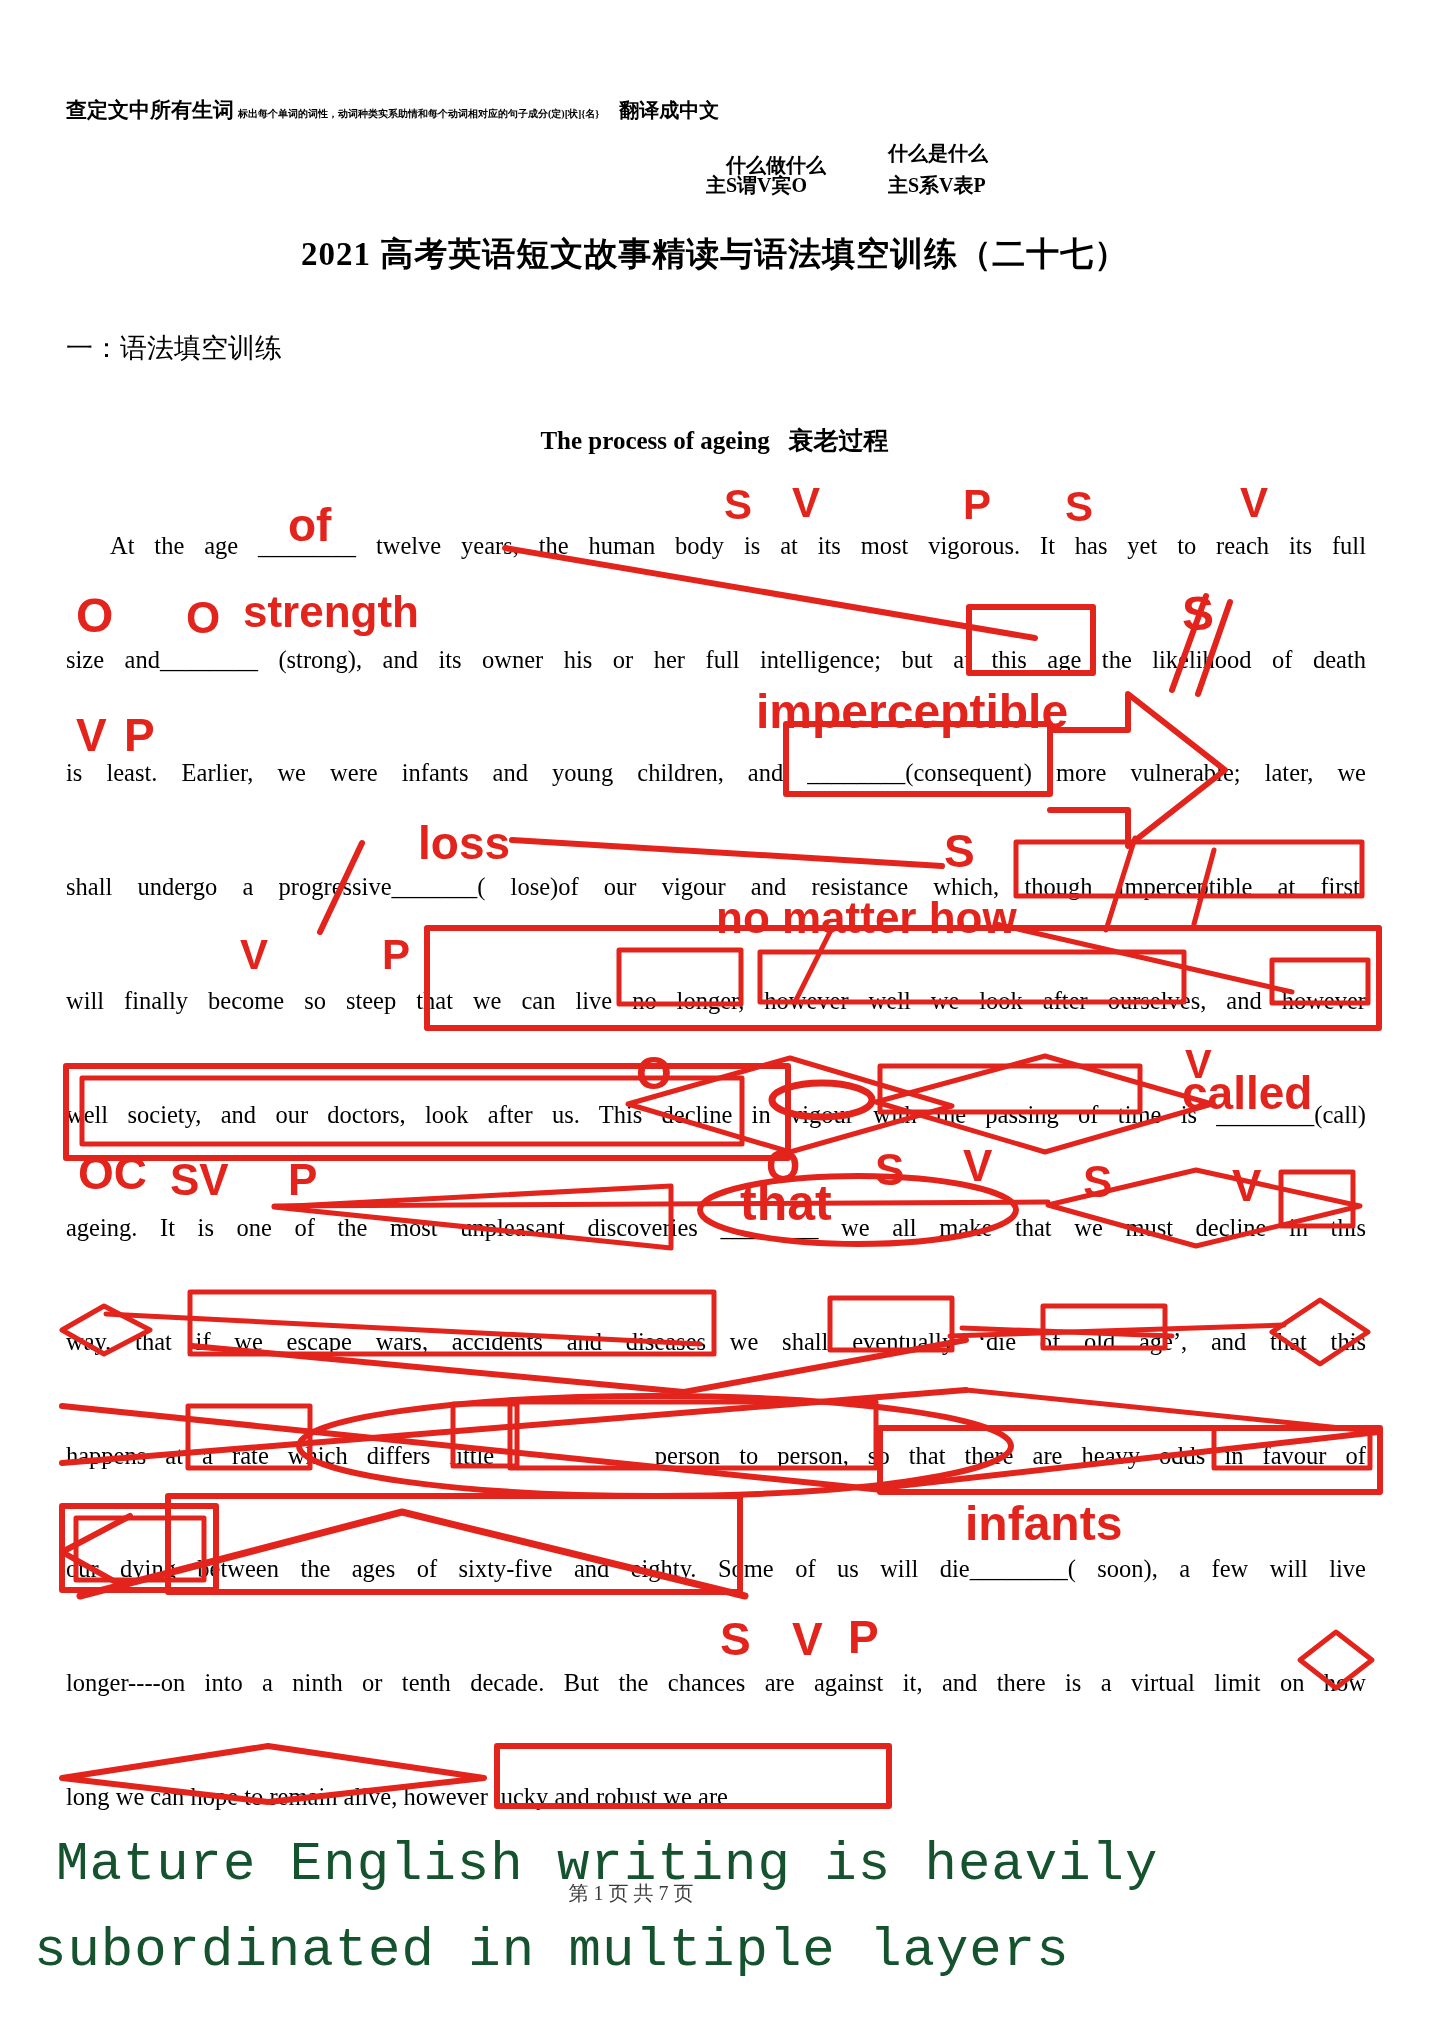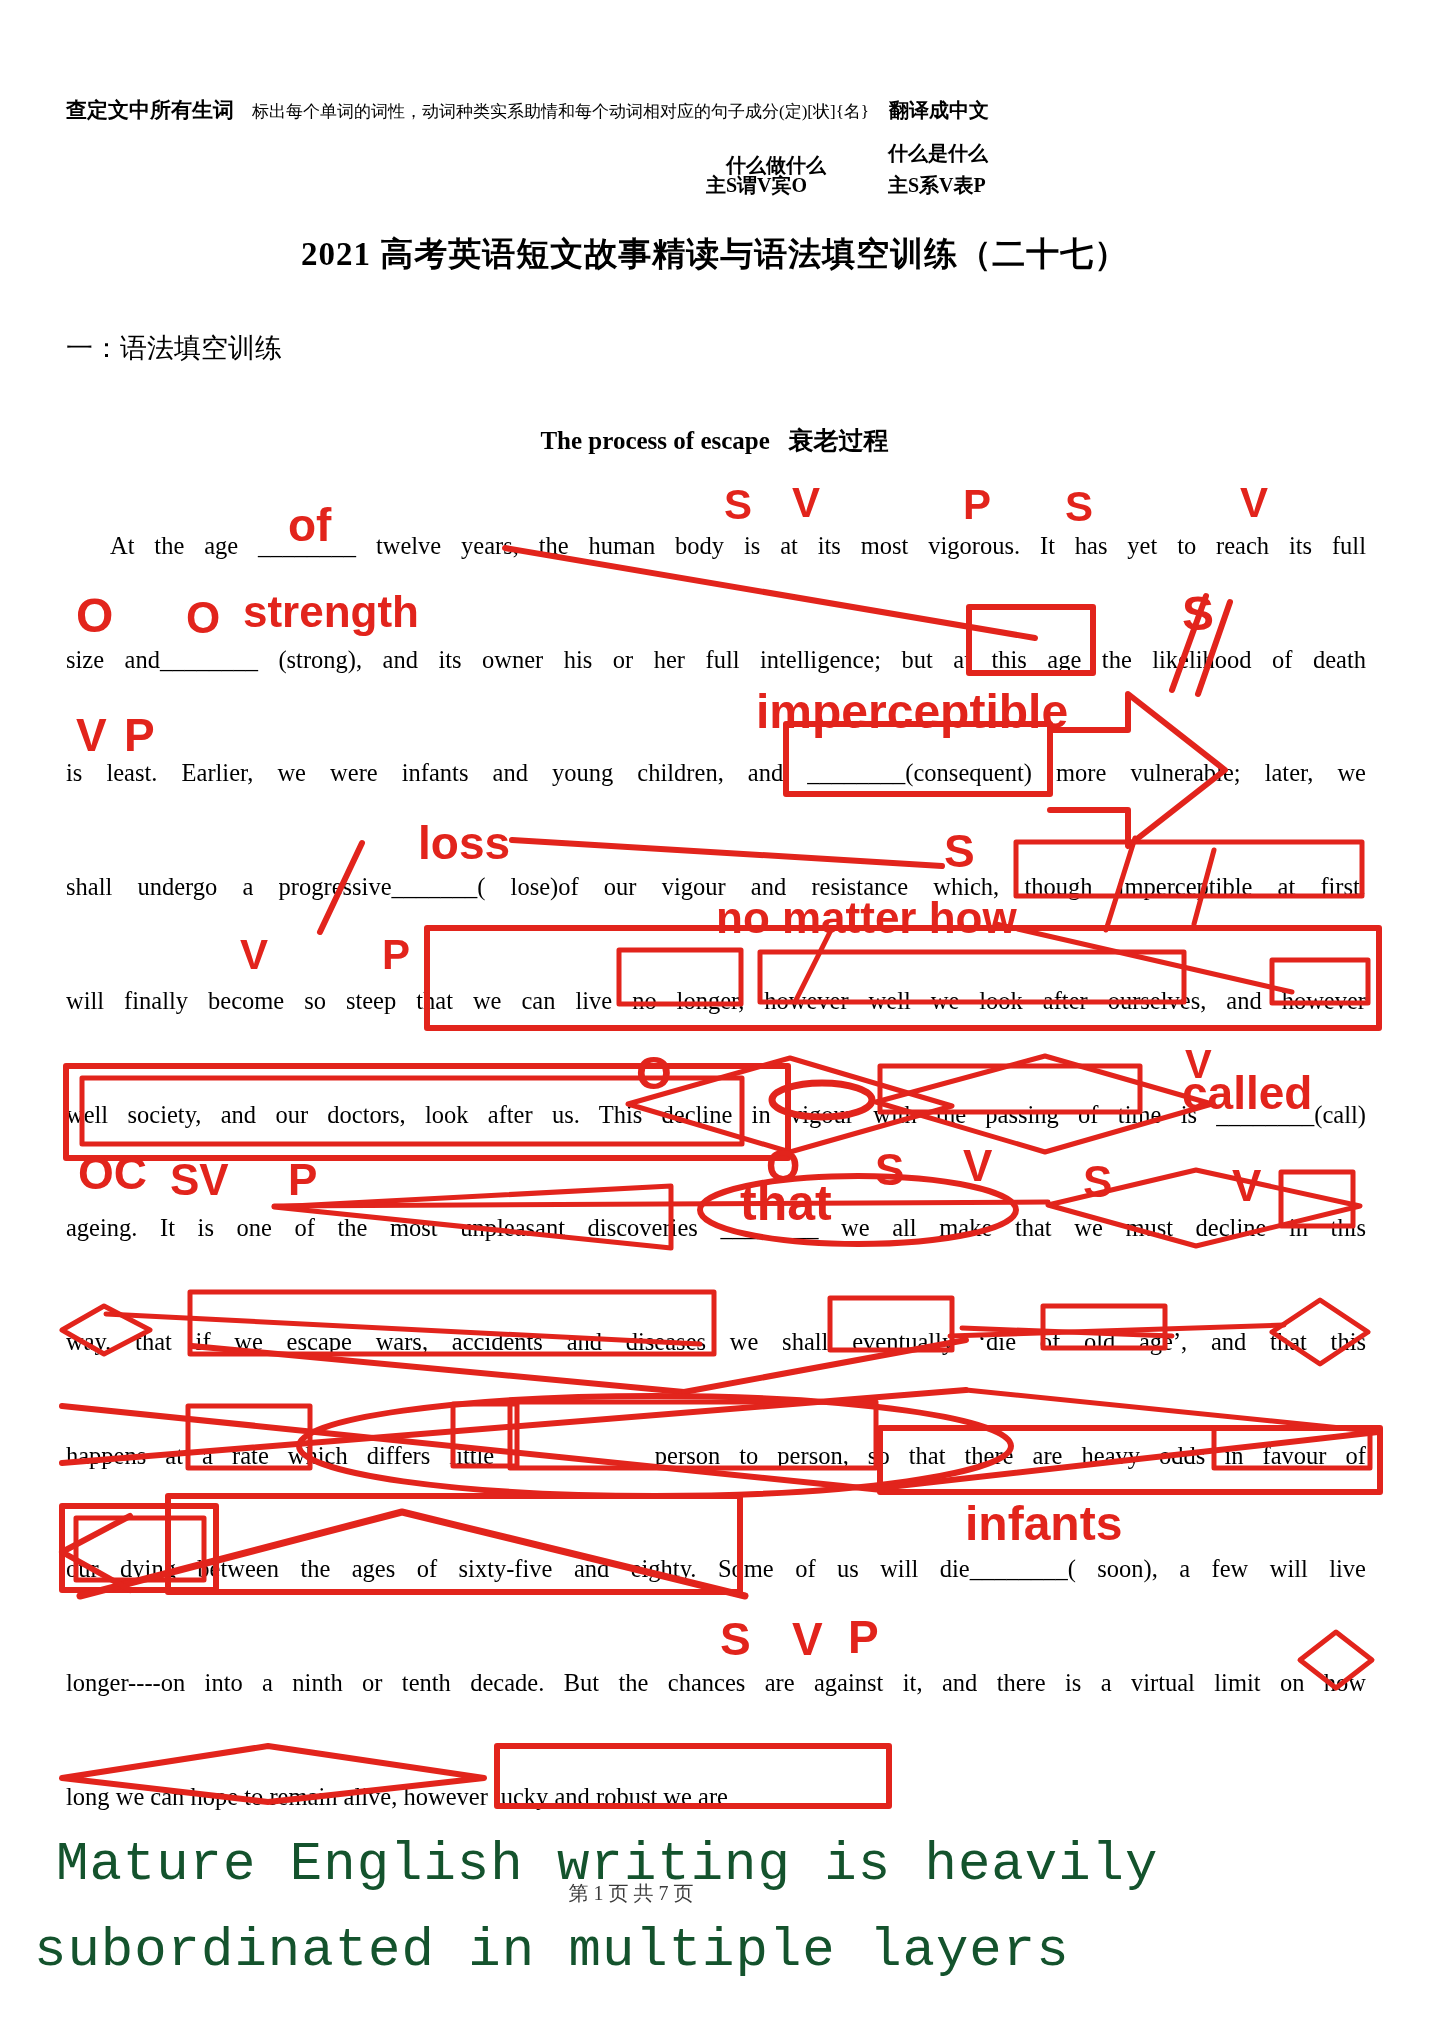--- a/index.html
+++ b/index.html
@@ -3,21 +3,21 @@
 <meta charset="utf-8">
 <style>
   html,body{margin:0;padding:0;}
   body{
     width:1429px;height:2021px;position:relative;background:#ffffff;
     font-family:"Liberation Serif", serif;color:#000;overflow:hidden;
   }
   
   .hdr1{position:absolute;left:66px;top:96px;white-space:nowrap;}
   .hdr1 .b1{font-size:21px;font-weight:bold;}
-  .hdr1 .sm{font-size:17px;font-weight:normal;margin-left:14px;}
+  .hdr1 .sm{font-size:10px;font-weight:bold;}
   .hdr1 .b2{font-size:20px;font-weight:bold;margin-left:16px;}
   .hdr-sub{position:absolute;font-size:20px;font-weight:bold;white-space:nowrap;}
   
   .doc-title{position:absolute;left:0;top:232px;width:1429px;text-align:center;
     font-size:33px;font-weight:bold;letter-spacing:1px;}
   .section-title{position:absolute;left:66px;top:330px;font-size:27px;}
   .passage-title{position:absolute;left:0;top:424px;width:1429px;text-align:center;
     font-size:25px;font-weight:bold;}
   
   .pline{position:absolute;left:66px;width:1300px;font-size:24.5px;line-height:1.2;
@@ -47,21 +47,21 @@
   <span class="b2">翻译成中文</span>
 </div>
 <div class="hdr-sub" style="left:706px;top:152px;margin-left:20px;">什么做什么</div>
 <div class="hdr-sub" style="left:888px;top:140px;">什么是什么</div>
 <div class="hdr-sub" style="left:706px;top:172px;">主S谓V宾O</div>
 <div class="hdr-sub" style="left:888px;top:172px;text-align:right;">主S系V表P</div>
 
 <div class="doc-title">2021 高考英语短文故事精读与语法填空训练（二十七）</div>
 <div class="section-title">一：语法填空训练</div>
 <div class="passage-title">
-  <span>The process of escape</span>
+  <span>The process of ageing</span>
   <span>&nbsp;</span>
   <span>衰老过程</span>
 </div>
 
 <div class="pline first" style="top:531px;">At the age ________ twelve years, the human body is at its most vigorous. It has yet to reach its full</div>
 <div class="pline" style="top:645px;">size and________ (strong), and its owner his or her full intelligence; but at this age the likelihood of death</div>
 <div class="pline" style="top:758px;">is least. Earlier, we were infants and young children, and ________(consequent) more vulnerable; later, we</div>
 <div class="pline" style="top:872px;">shall undergo a progressive_______( lose)of our vigour and resistance which, though imperceptible at first.</div>
 <div class="pline" style="top:986px;">will finally become so steep that we can live no longer, however well we look after ourselves, and however</div>
 <div class="pline" style="top:1100px;">well society, and our doctors, look after us. This decline in vigour with the passing of time is ________(call)</div>

